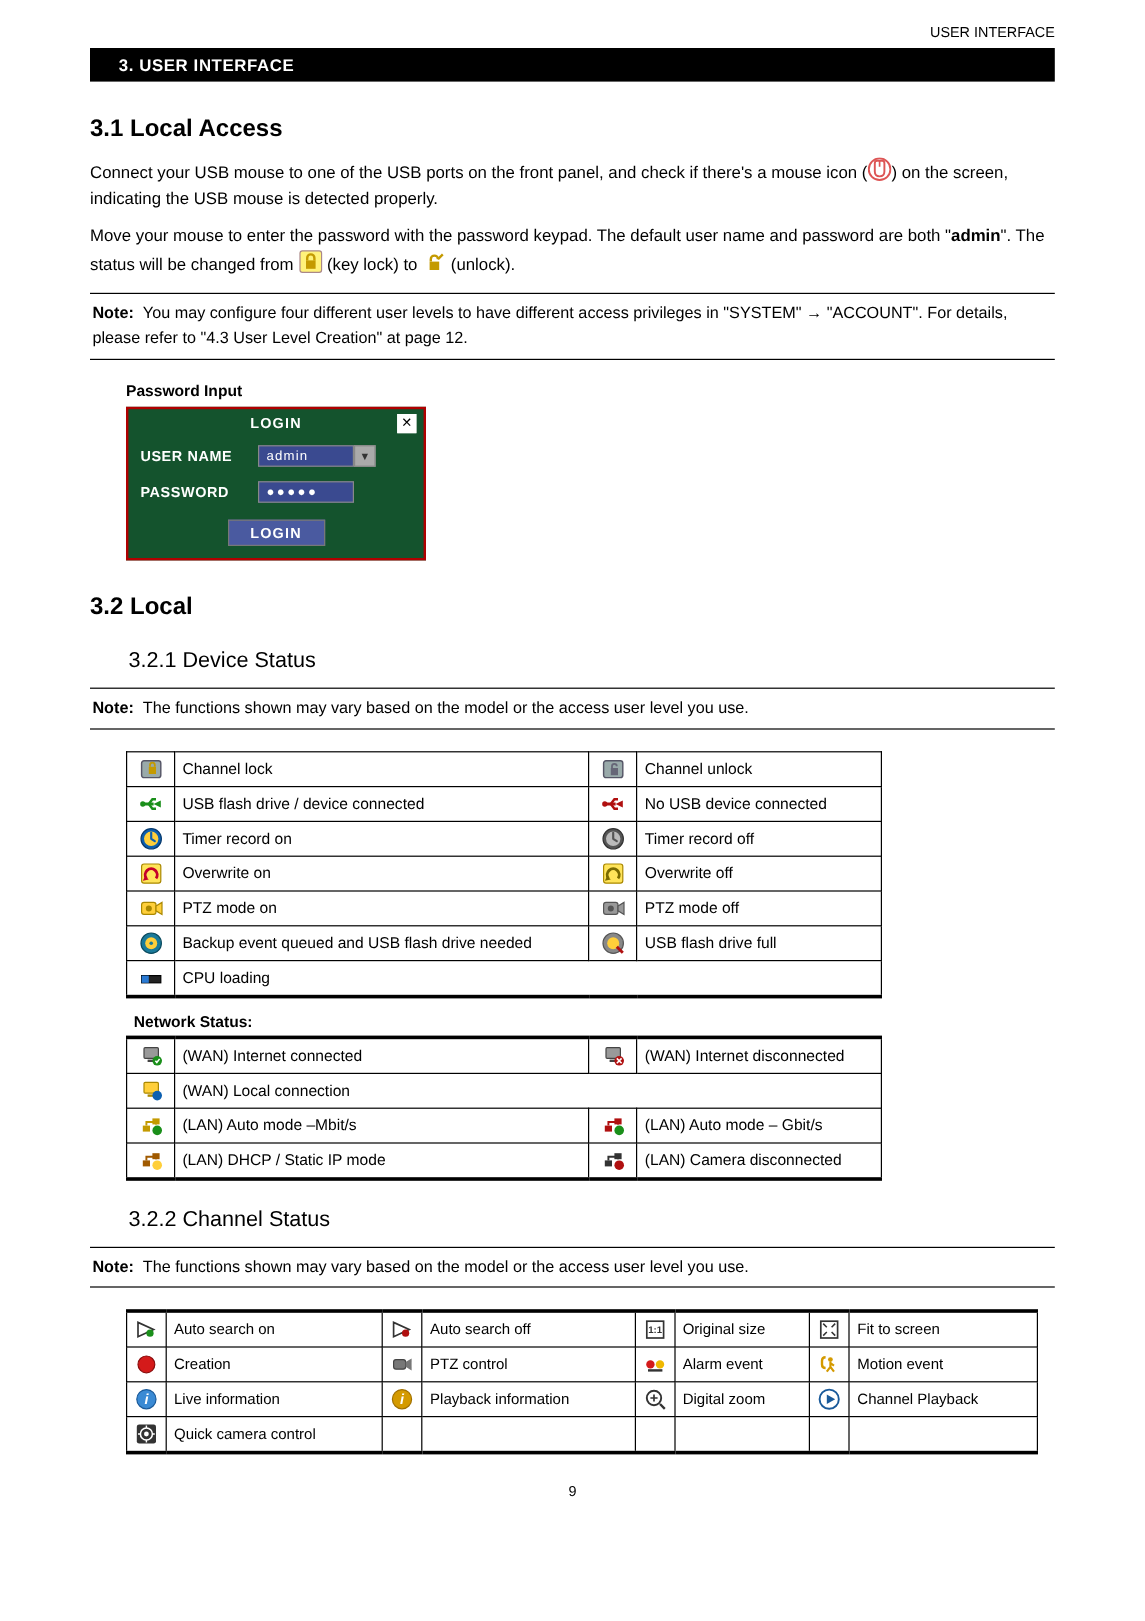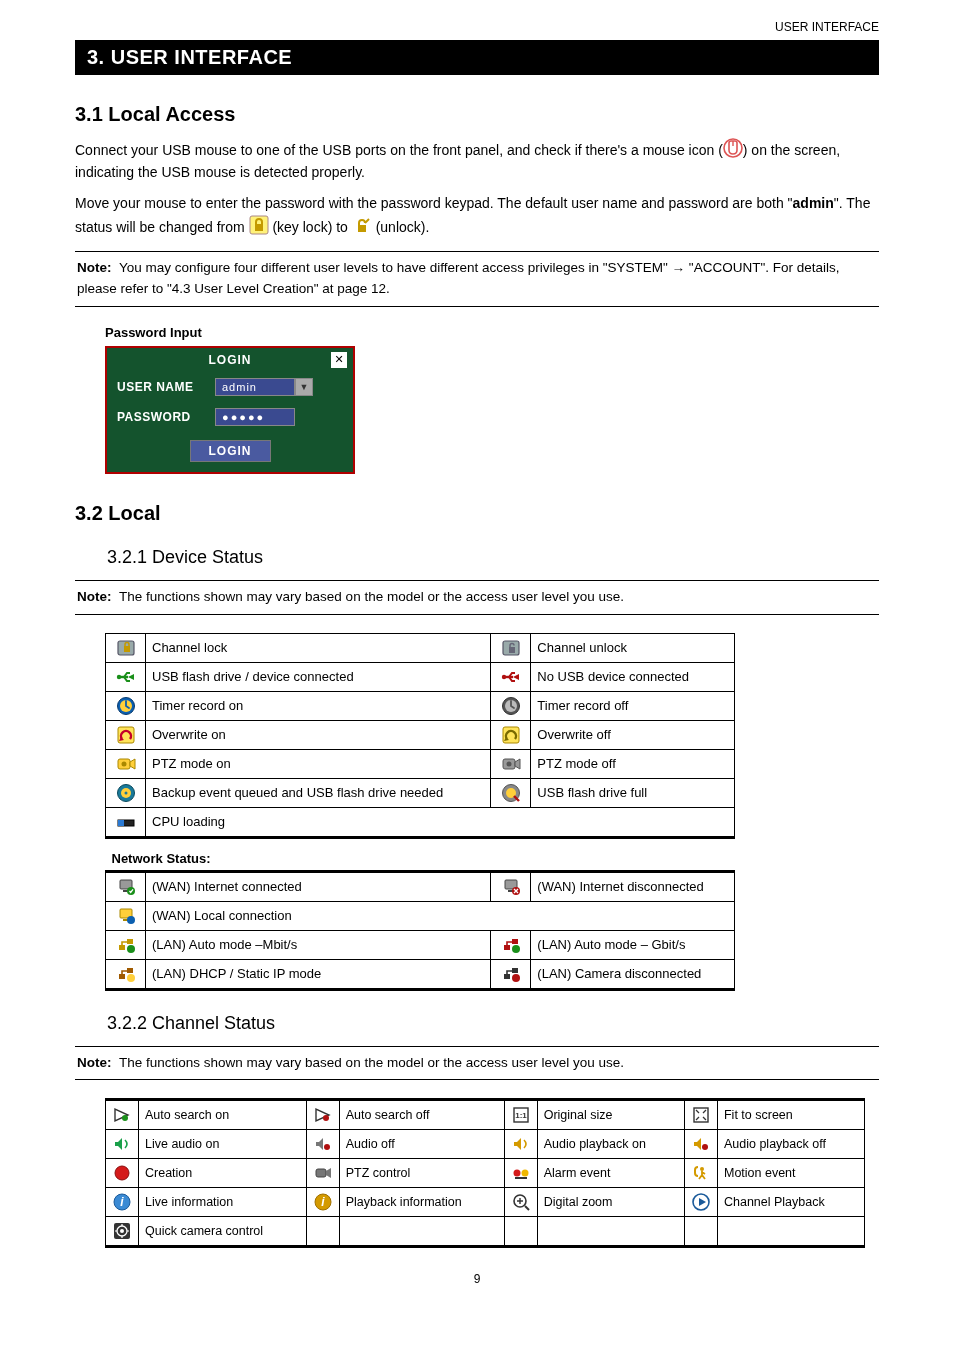--- a/index.html
+++ b/index.html
@@ -12,23 +12,23 @@
     font-size: 14px;
   }
   .top-right {
     text-align: right;
     font-size: 12px;
     margin-bottom: 6px;
   }
   .chapter-bar {
     background: #000;
     color: #fff;
-    font-size: 20px;
+    font-size: 14px;
     font-weight: bold;
-    padding: 6px 12px;
+    padding: 6px 24px;
     font-family: "Arial Black", Arial, sans-serif;
     letter-spacing: 0.5px;
   }
   h2.section {
     font-size: 20px;
     font-weight: bold;
     margin-top: 28px;
     margin-bottom: 12px;
   }
   p.body {
@@ -647,46 +647,20 @@
     <td class="icon-cell">
           <svg width="20" height="20">
             <use href="#i-fit"></use>
           </svg>
         </td>
     <td>Fit to screen</td>
   </tr>
   <tr>
     <td class="icon-cell">
           <svg width="20" height="20">
-            <use href="#i-audio-on"></use>
-          </svg>
-        </td>
-    <td>Live audio on</td>
-    <td class="icon-cell">
-          <svg width="20" height="20">
-            <use href="#i-audio-off"></use>
-          </svg>
-        </td>
-    <td>Audio off</td>
-    <td class="icon-cell">
-          <svg width="20" height="20">
-            <use href="#i-pb-on"></use>
-          </svg>
-        </td>
-    <td>Audio playback on</td>
-    <td class="icon-cell">
-          <svg width="20" height="20">
-            <use href="#i-pb-off"></use>
-          </svg>
-        </td>
-    <td>Audio playback off</td>
-  </tr>
-  <tr>
-    <td class="icon-cell">
-          <svg width="20" height="20">
             <use href="#i-rec"></use>
           </svg>
         </td>
     <td>Creation</td>
     <td class="icon-cell">
           <svg width="20" height="20">
             <use href="#i-ptzctrl"></use>
           </svg>
         </td>
     <td>PTZ control</td>

